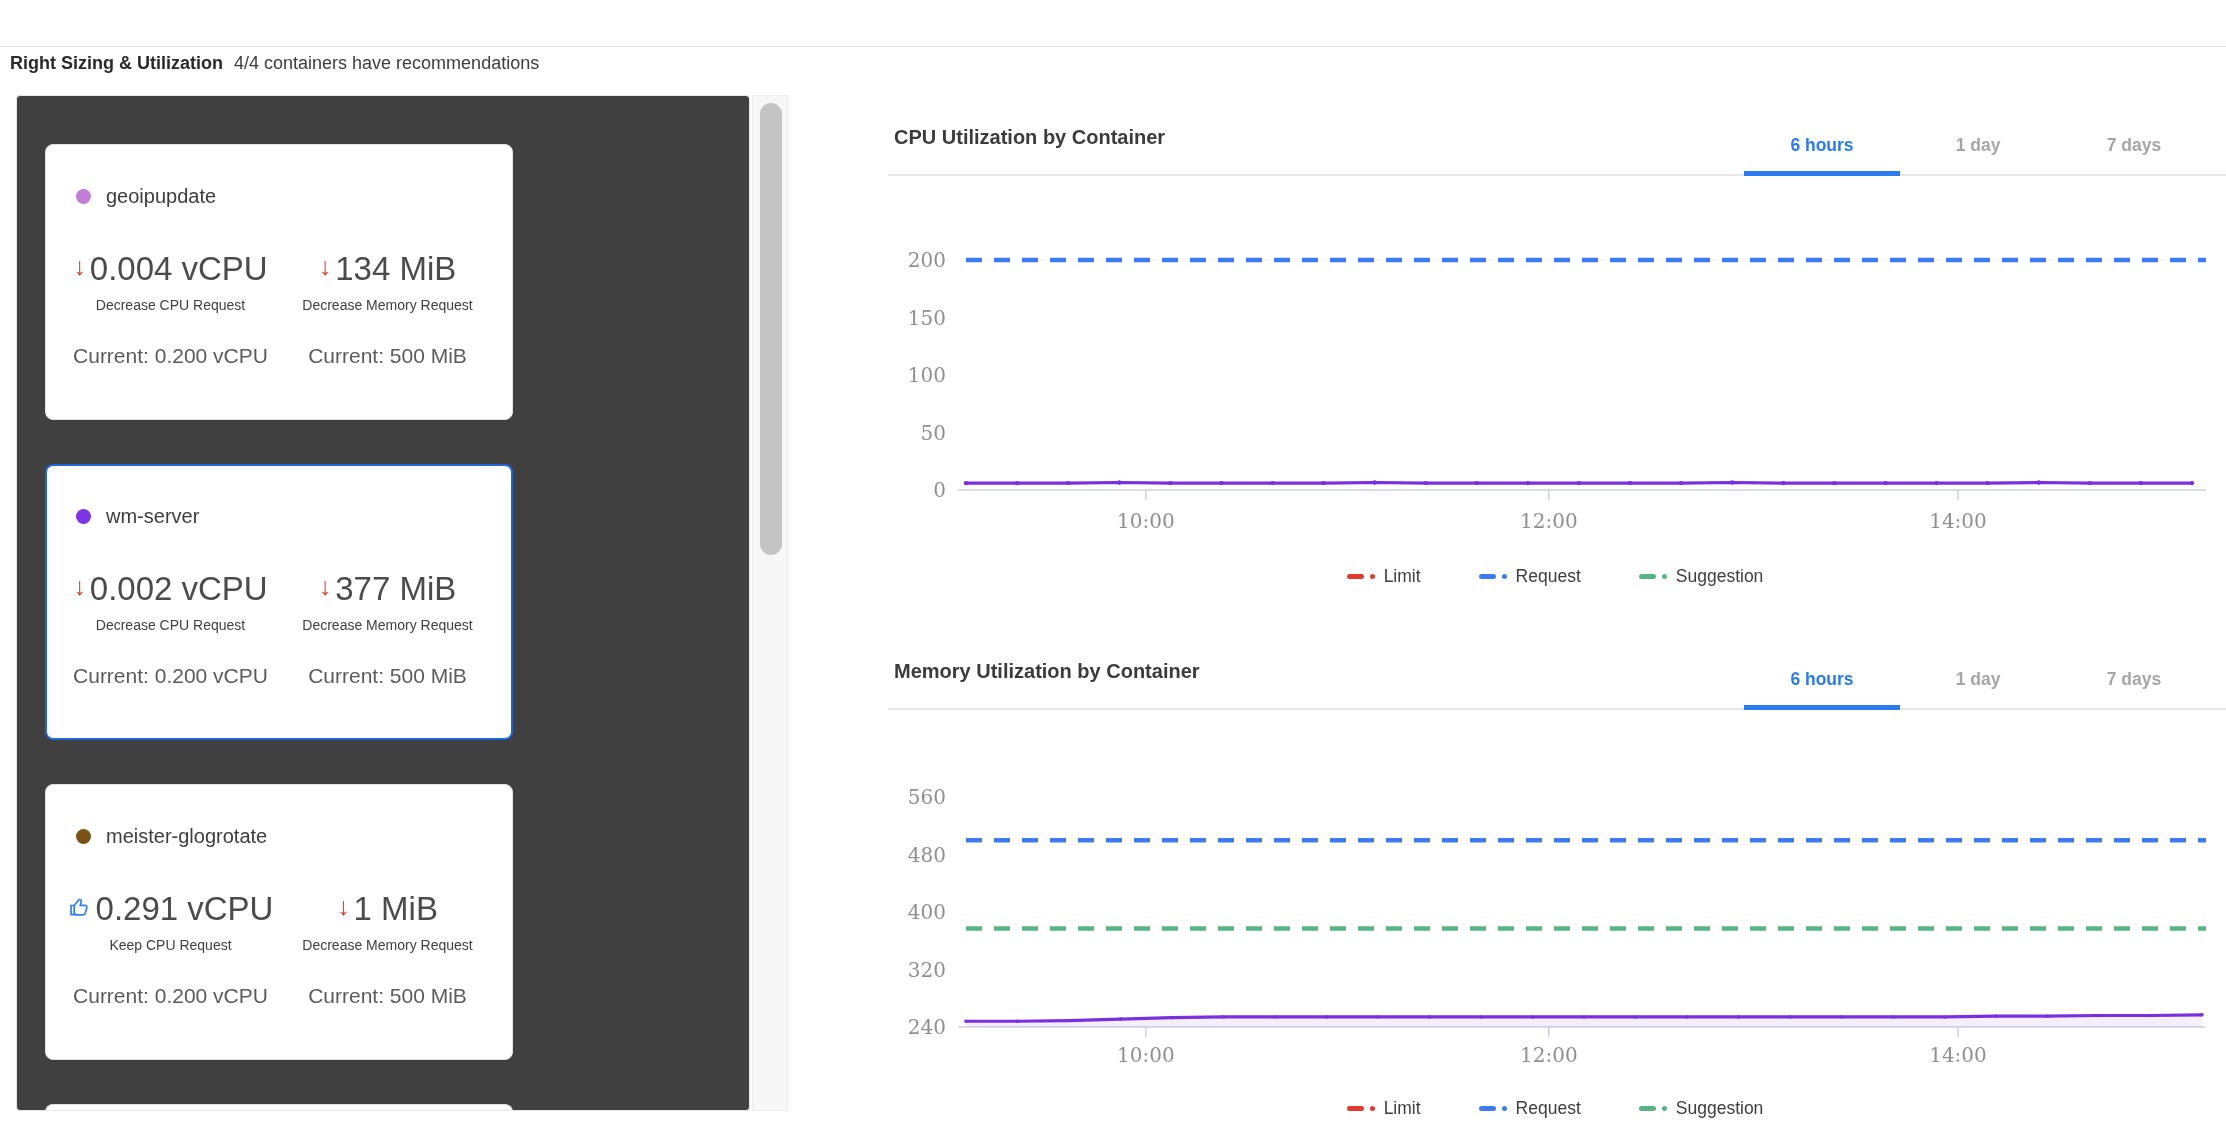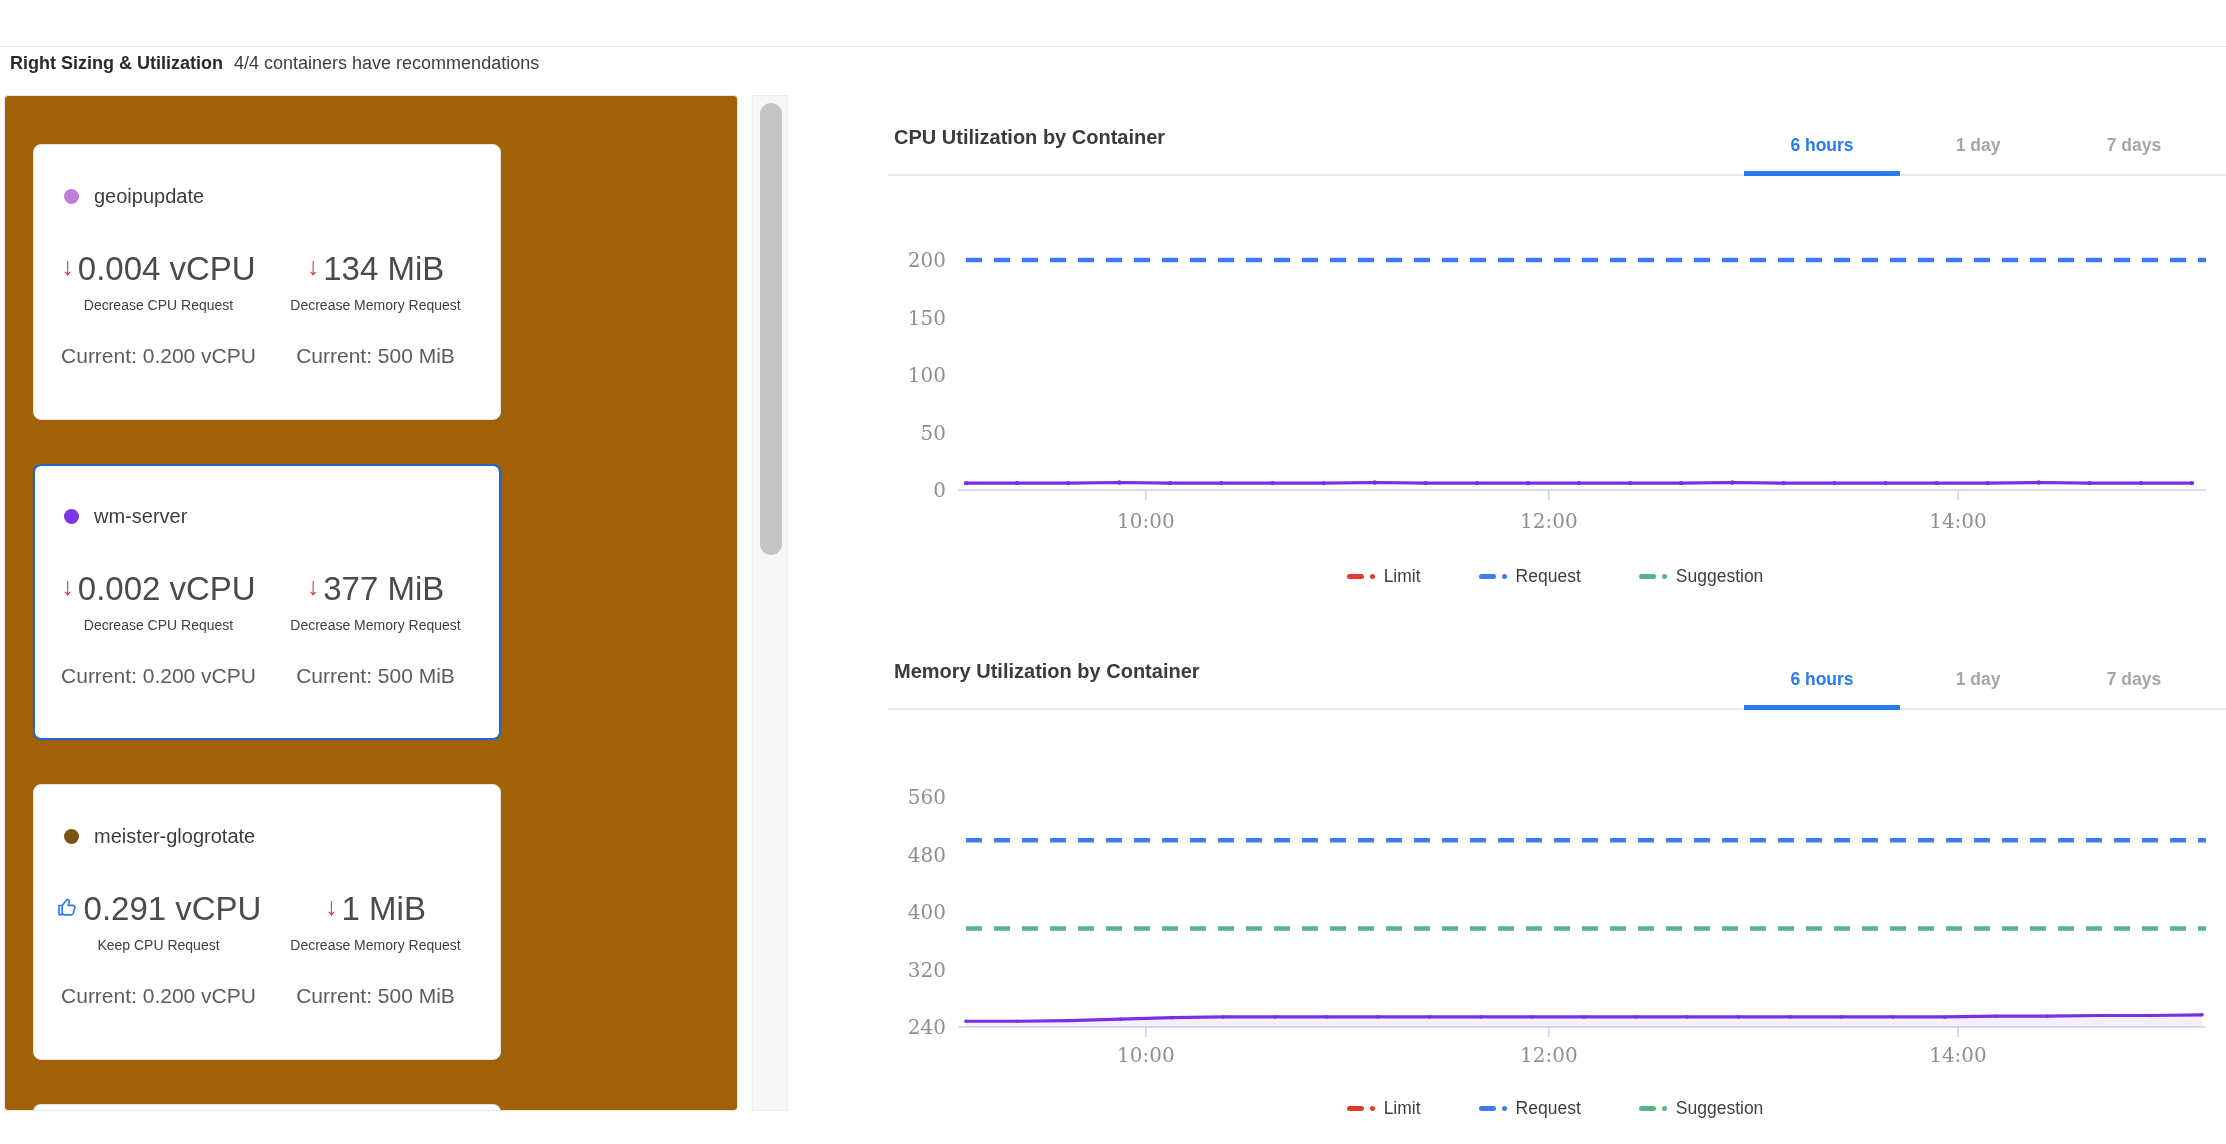--- a/index.html
+++ b/index.html
@@ -8,22 +8,22 @@
     background:#ffffff;font-family:"Liberation Sans",sans-serif;color:#3d3d3d;
   }
   
   .page-header{position:absolute;left:10px;top:11px;font-size:18px;white-space:nowrap;margin-top:42px;}
   .page-header .t{font-weight:bold;color:#2a2a2a;}
   .page-header .s{color:#3d3d3d;margin-left:6px;}
   .header-divider{position:absolute;left:0;right:0;top:46px;height:1px;background:#e4e4e4;}
 
   
   .panel{
-    position:absolute;left:4px;top:95px;width:734px;height:1016px;box-sizing:border-box;
-    background:#a16207;border:1px solid #e6e6e6;border-radius:4px;overflow:hidden;padding-top:48px;
+    position:absolute;left:16px;top:95px;width:734px;height:1016px;box-sizing:border-box;
+    background:#404040;border:1px solid #e6e6e6;border-radius:4px;overflow:hidden;padding-top:48px;
   }
   .card{
     box-sizing:border-box;width:468px;height:276px;margin:0 0 44px 28px;background:#fff;
     border:1px solid #e3e3e3;border-radius:8px;padding:40px 16px 0 16px;
     box-shadow:0 1px 2px rgba(0,0,0,.03);cursor:pointer;
   }
   .card.selected{border:2px solid #2065d2;padding:39px 15px 16px 15px;}
   .card-head{display:flex;align-items:center;margin:0 0 42px 14px;}
   .dot{width:15px;height:15px;border-radius:50%;background:#999;flex:none;}
   .cname{font-size:20px;color:#3d3d3d;margin-left:15px;}

